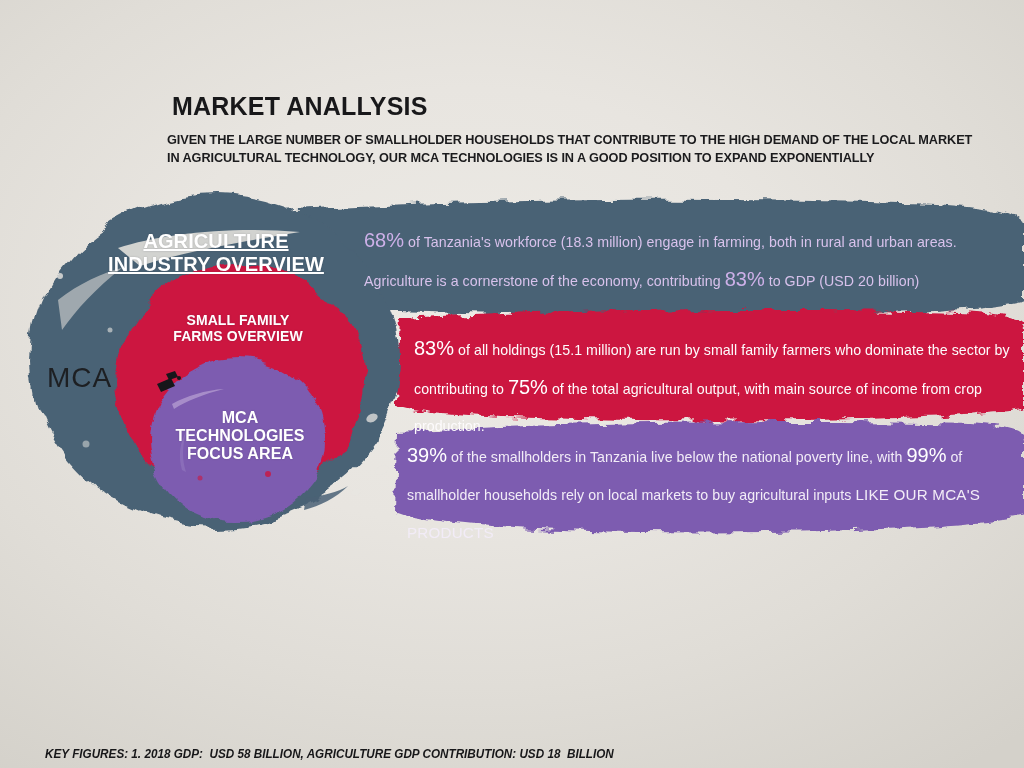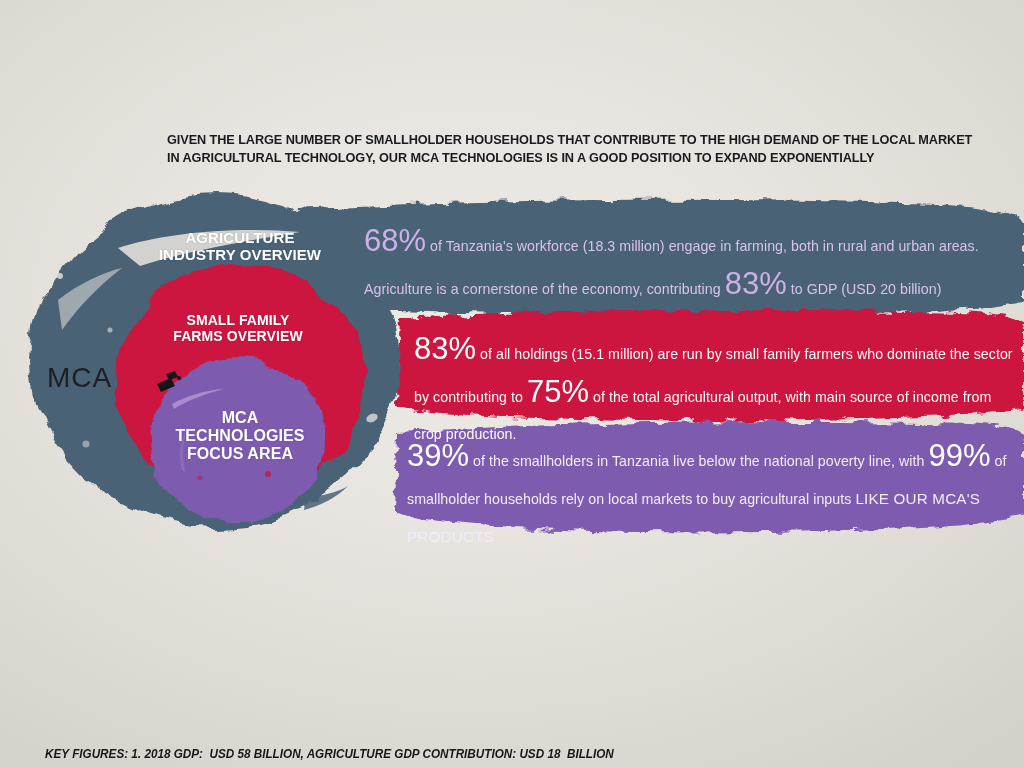--- a/index.html
+++ b/index.html
@@ -68,25 +68,26 @@
   
   .circle-label {
     position: absolute;
     text-align: center;
     color: #ffffff;
     font-weight: bold;
     line-height: 1.13;
     text-shadow: 0 0 2px rgba(40,40,60,0.22);
   }
   #lbl-blue {
-    left: 112px;
+    left: 88px;
     top: 230px;
     width: 256px;
-    font-size: 15px;
+    font-size: 20px;
     letter-spacing: 0.1px;
+    text-decoration: underline;
   }
   #lbl-red {
     left: 132px;
     top: 313px;
     width: 212px;
     font-size: 14px;
     letter-spacing: 0.1px;
   }
   #lbl-purple {
     left: 140px;
@@ -97,21 +98,21 @@
   }
 
   
   .band-text {
     position: absolute;
     font-size: 14.2px;
     line-height: 37px;
     letter-spacing: 0.05px;
   }
   .band-text .big {
-    font-size: 31px;
+    font-size: 20px;
     letter-spacing: 0px;
   }
   #txt-blue {
     left: 364px;
     top: 222px;
     width: 656px;
     color: #d8c2ec;
   }
   #txt-blue .big { color: #cdb0e8; }
   #txt-red {
@@ -225,20 +226,21 @@
 
     <g>
       <path d="M166,374 l9,-3 l3,6 l-9,3 Z" fill="#16161a"></path>
       <path d="M157,384 l14,-6 l4,8 l-14,6 Z" fill="#16161a"></path>
       <circle cx="179" cy="378" r="2" fill="#16161a"></circle>
     </g>
   </svg>
 
   <div id="watermark">MCA</div>
 
+  <div id="title">MARKET ANALLYSIS</div>
   <div id="subtitle">GIVEN THE LARGE NUMBER OF SMALLHOLDER HOUSEHOLDS THAT CONTRIBUTE TO THE HIGH DEMAND OF THE LOCAL MARKET IN AGRICULTURAL TECHNOLOGY, OUR MCA TECHNOLOGIES IS IN A GOOD POSITION TO EXPAND EXPONENTIALLY</div>
 
   <div class="circle-label" id="lbl-blue">AGRICULTURE<br>INDUSTRY OVERVIEW</div>
   <div class="circle-label" id="lbl-red">SMALL FAMILY<br>FARMS OVERVIEW</div>
   <div class="circle-label" id="lbl-purple">MCA<br>TECHNOLOGIES<br>FOCUS AREA</div>
 
   <div class="band-text" id="txt-blue">
     <span class="big">68%</span><span> of Tanzania's workforce (18.3 million) engage in farming, both in rural and urban areas. Agriculture is a cornerstone of the economy, contributing </span><span class="big">83%</span><span> to GDP (USD 20 billion)</span>
   </div>
 

